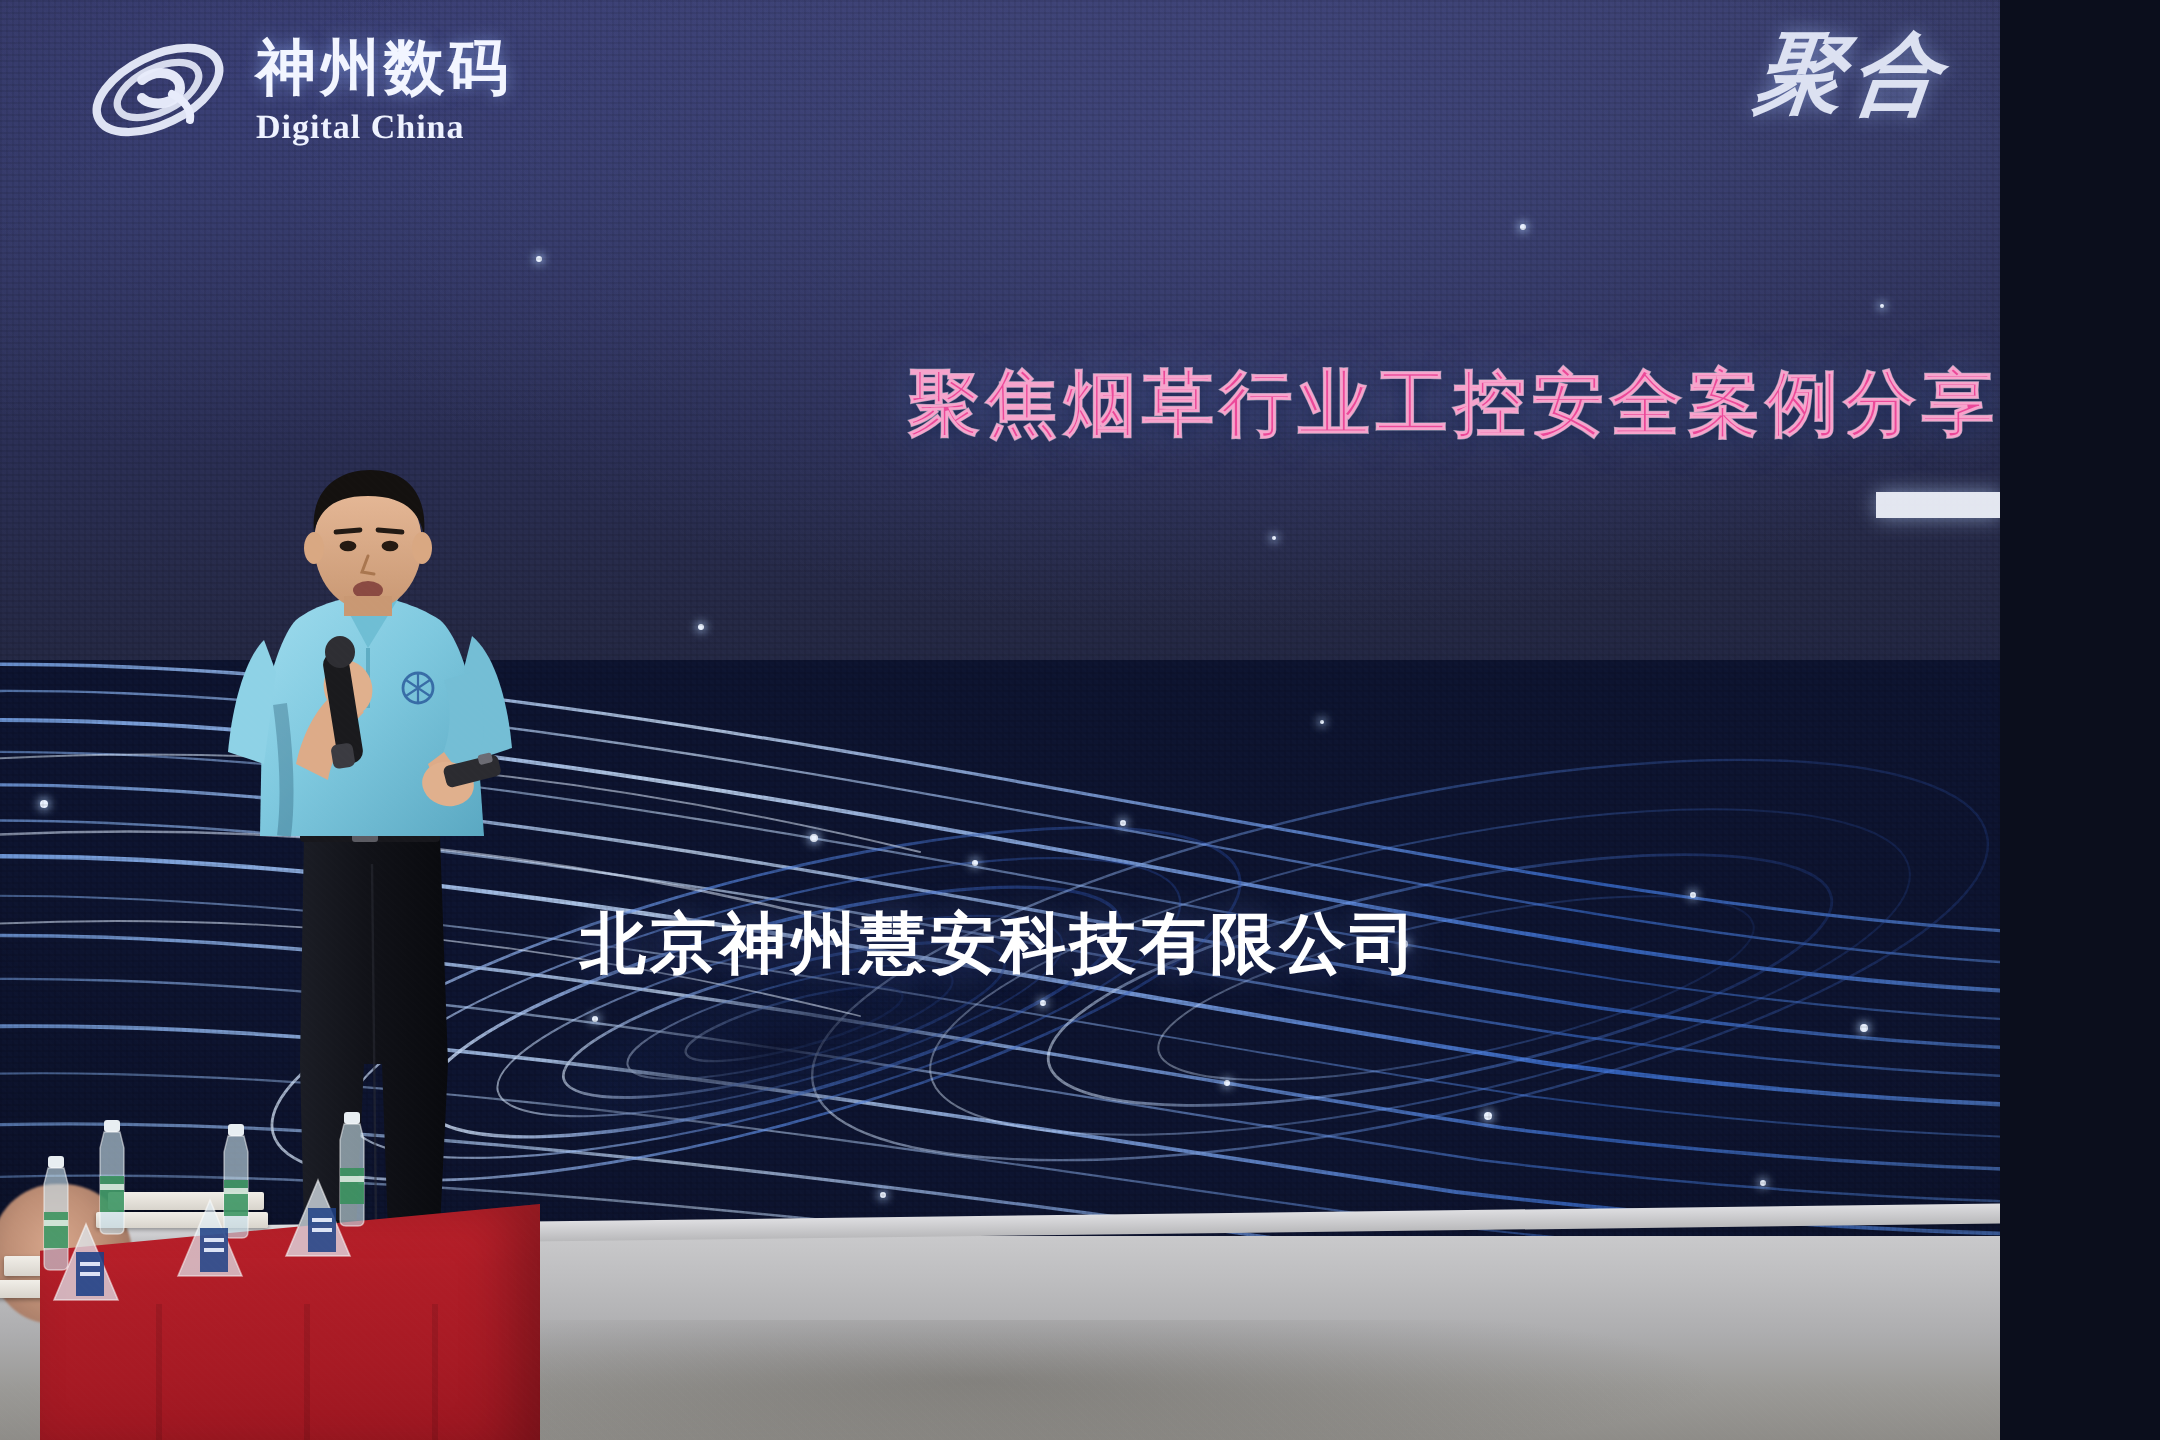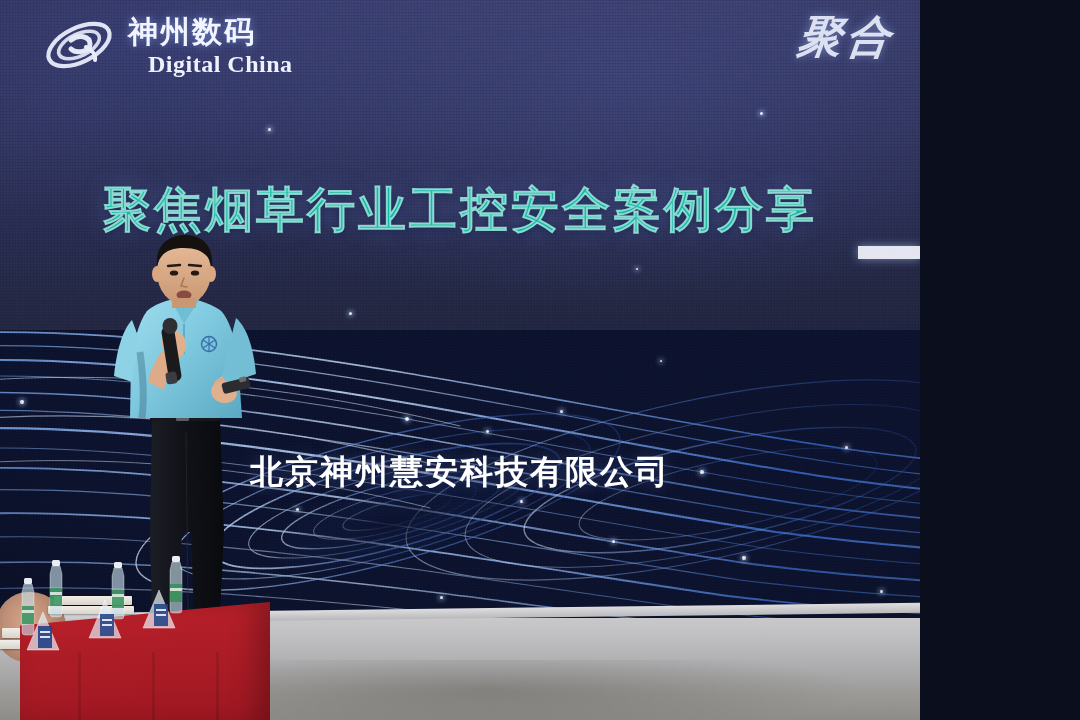--- a/index.html
+++ b/index.html
@@ -3,21 +3,21 @@
 <meta charset="utf-8">
 <title>Conference Presentation Photo</title>
 <style>
   * { margin:0; padding:0; box-sizing:border-box; }
   html,body{
     width:1080px; height:720px; overflow:hidden;
     background:#0b0e1c;
     font-family:"Liberation Sans","DejaVu Sans",sans-serif;
   }
   #scene{
-    position:relative; width:920px; height:720px; overflow:hidden;
+    position:relative; width:1000px; height:720px; overflow:hidden;
   }
 
   
   .led-screen{
     position:absolute; left:0; top:0; width:1080px; height:640px;
     background:
       radial-gradient(ellipse 700px 340px at 58% 12%, rgba(72,78,140,.55) 0%, rgba(38,42,86,0) 70%),
       radial-gradient(ellipse 520px 260px at 12% 6%, rgba(60,66,130,.50) 0%, rgba(30,34,72,0) 72%),
       linear-gradient(178deg, #3b3f6e 0%, #343963 16%, #2b2f55 33%, #252945 48%, #1e2340 62%, #171c36 78%, #10152b 100%);
     overflow:hidden;
@@ -54,43 +54,43 @@
   .brand-logo{
     position:absolute; left:40px; top:14px; display:flex; align-items:center; gap:10px;
   }
   .dc-mark{ width:78px; height:64px; flex:none; }
   .dc-words{ display:flex; flex-direction:column; line-height:1; }
   .dc-cn{
     font-size:30px; font-weight:700; color:#f2f5ff; letter-spacing:2px;
     text-shadow:0 0 8px rgba(150,180,255,.55);
   }
   .dc-en{
-    font-size:24px; font-weight:600; color:#eef2ff; letter-spacing:.5px;
-    margin-top:5px; font-family:"Liberation Serif","DejaVu Serif",serif;margin-left:20px;
+    font-size:17px; font-weight:600; color:#eef2ff; letter-spacing:.5px;
+    margin-top:5px; font-family:"Liberation Serif","DejaVu Serif",serif;
   }
 
   .tagline{
     position:absolute; right:26px; top:16px; text-align:right;
   }
   .tag-brush{
     font-size:44px; font-weight:700; color:#e9eefc; line-height:1;
     font-family:"Liberation Serif","DejaVu Serif",serif;
     font-style:italic; letter-spacing:4px;
     transform:skewX(-6deg);
     text-shadow:0 0 10px rgba(170,195,255,.5);
     opacity:.93;
   }
   .tag-sub{
     font-size:29px; font-weight:600; color:#f3f6ff; letter-spacing:3px;
     margin-top:6px; text-shadow:0 0 8px rgba(160,190,255,.5);
   }
 
   .slide-title{
-    position:absolute; left:0; right:0; top:178px; text-align:center;
-    font-size:48px; font-weight:900; color:#14b8a6; letter-spacing:3px;
+    position:absolute; left:0; right:0; top:178px; text-align:right;
+    font-size:36px; font-weight:900; color:#ec4899; letter-spacing:3px;
     text-shadow:0 2px 10px rgba(20,30,70,.85), 0 0 22px rgba(140,175,255,.35);
     -webkit-text-stroke:.5px rgba(255,255,255,.5);
   }
   .slide-date{
     position:absolute; left:0; right:0; top:345px; text-align:center;
     font-size:28px; font-weight:800; color:#ffffff; letter-spacing:1px;
     text-shadow:0 2px 8px rgba(15,25,60,.8);
   }
   .slide-company{
     position:absolute; left:0; right:0; top:450px; text-align:center;

